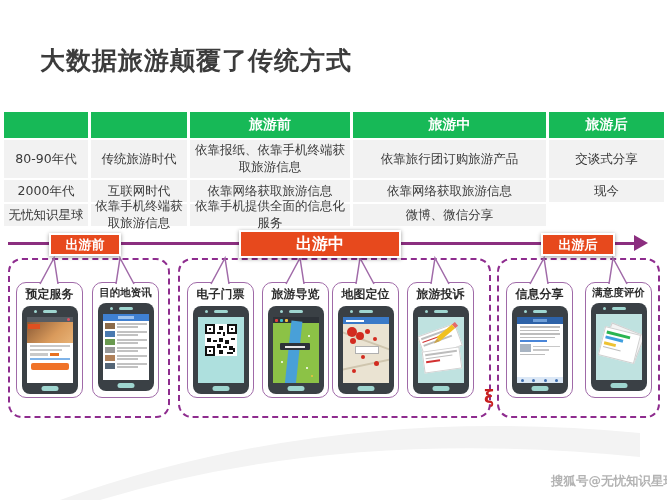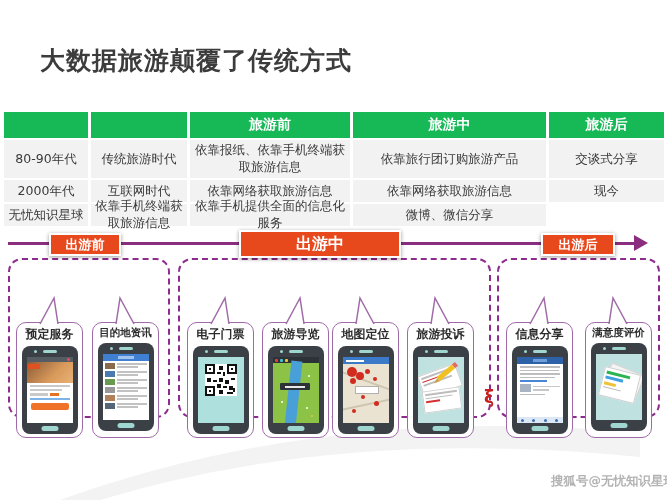--- a/index.html
+++ b/index.html
@@ -31,21 +31,21 @@
   .pl-post{left:541px;top:233px;width:70px;height:19px;font-size:13px;}
 
   
   .group{position:absolute;top:258px;height:156px;border:2px dashed #8e2c8e;border-radius:14px;}
   .g1{left:8px;width:158px;}
   .g2{left:178px;width:309px;}
   .g3{left:497px;width:159px;}
 
   
   .card{position:absolute;top:282px;width:67px;height:116px;background:#fff;
-        border:1.5px solid #a06aa8;border-radius:10px;box-sizing:border-box;z-index:3;margin-top:40px;}
+        border:1.5px solid #a06aa8;border-radius:10px;box-sizing:border-box;z-index:3;}
   .tail{position:absolute;top:-28px;left:20px;z-index:2;}
   .tail.left{transform:scaleX(-1);}
   .card-label{margin-top:3px;text-align:center;font-weight:bold;color:#2b2b2b;font-size:12px;
               white-space:nowrap;letter-spacing:0;}
   .card-label.small{font-size:10.5px;}
 
   
   .phone{position:relative;width:56px;height:88px;margin:3px auto 0;background:#3a4045;border-radius:8px;}
   .speaker{position:absolute;top:4px;left:50%;transform:translateX(-50%);width:14px;height:3px;
            background:#9fd6d0;border-radius:2px;}

